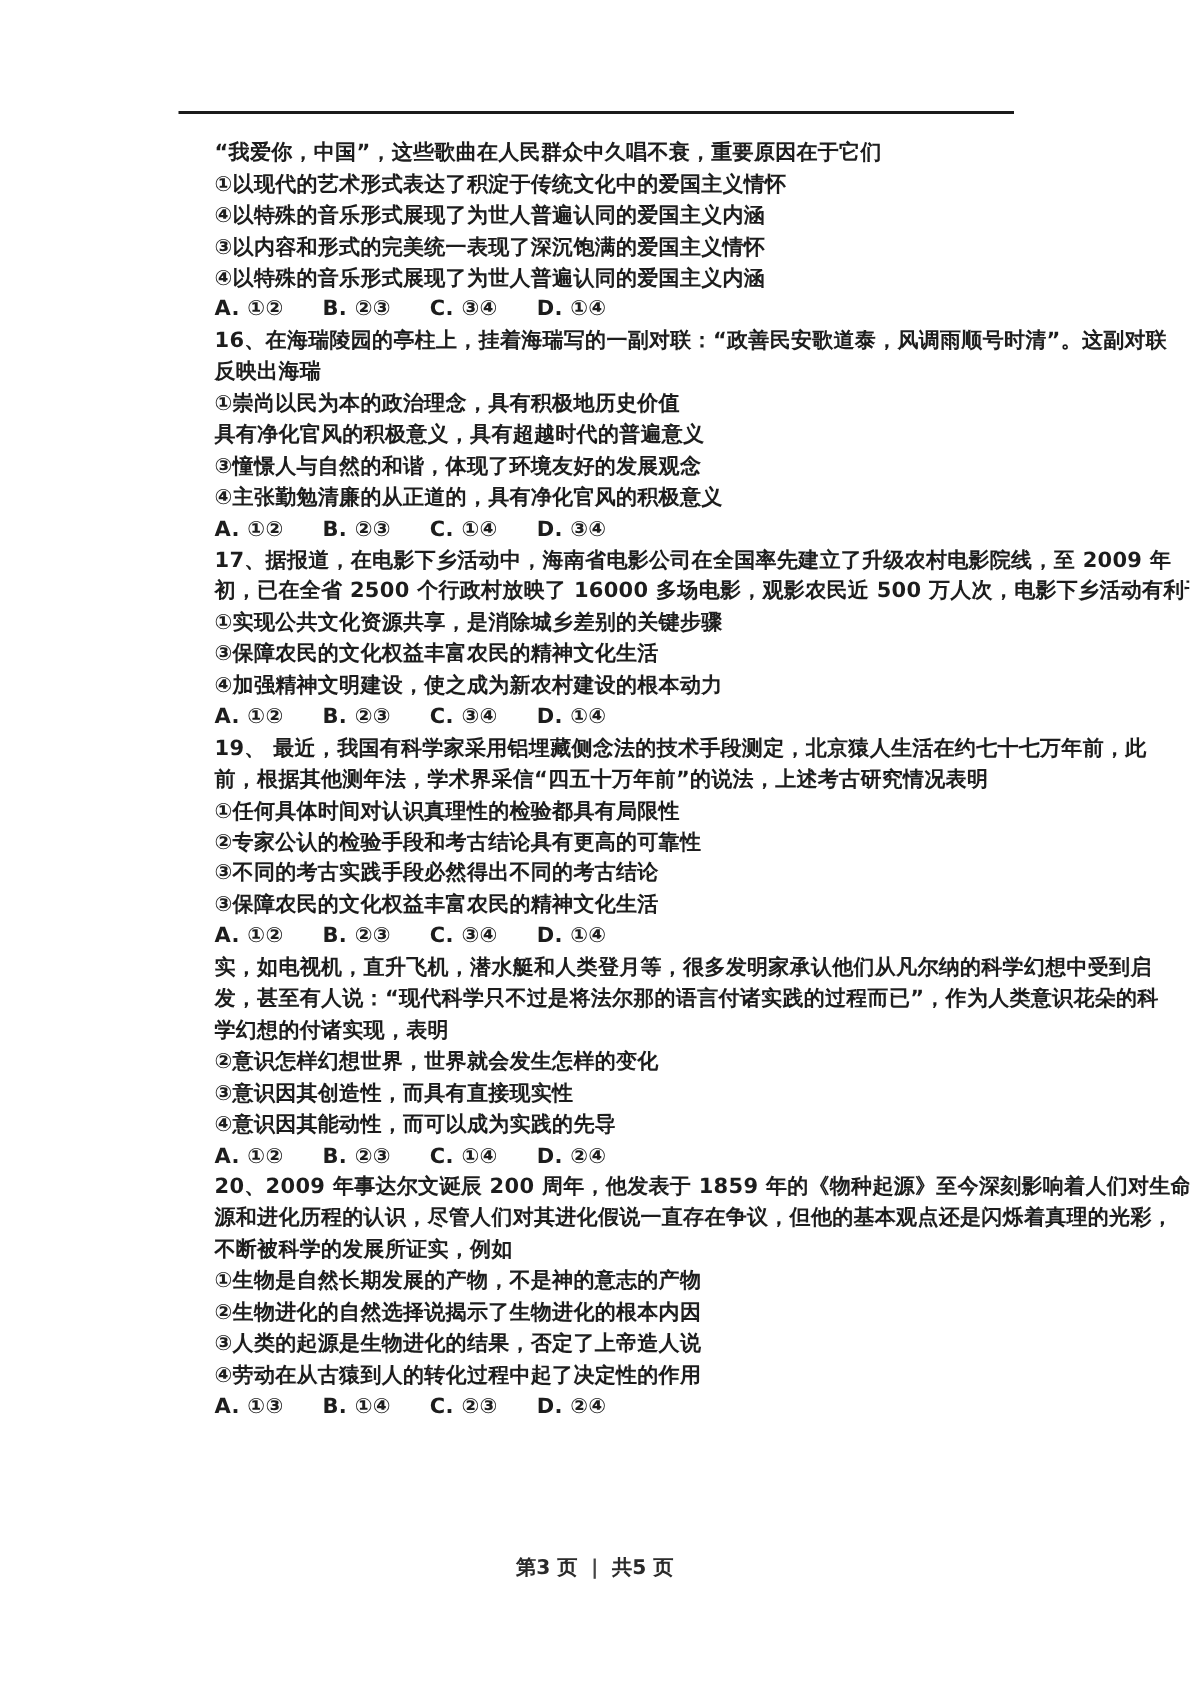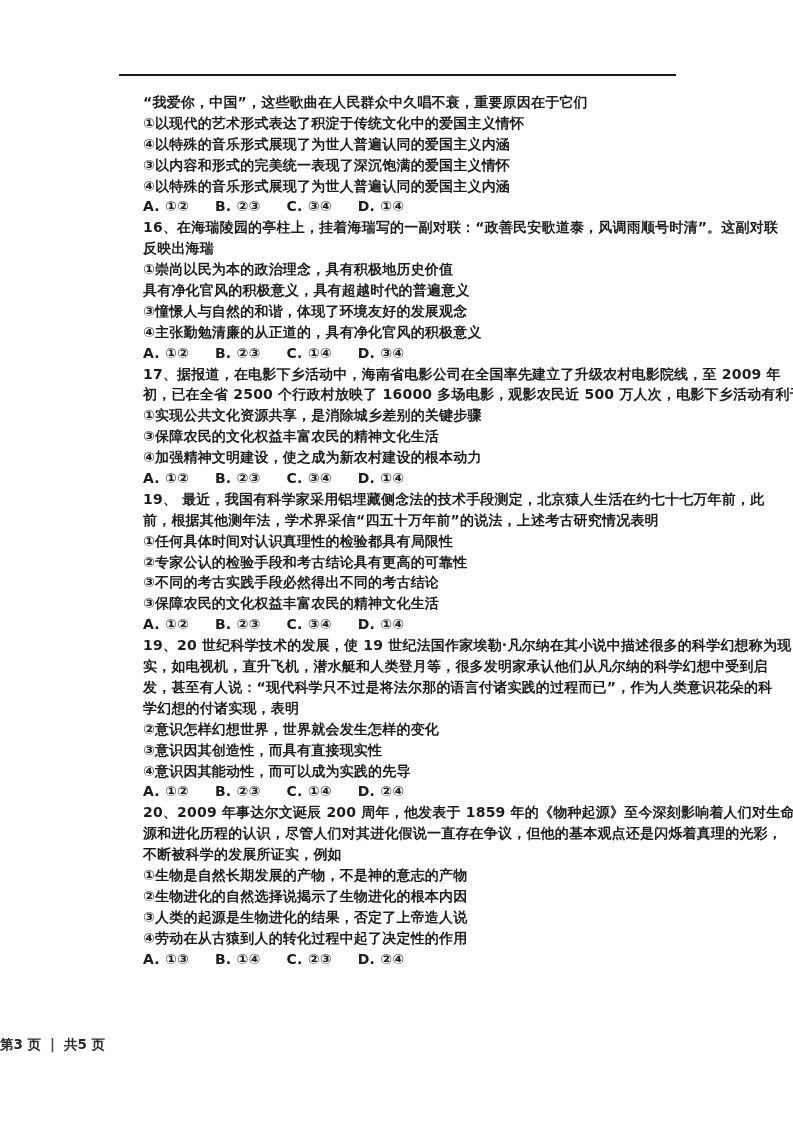--- a/index.html
+++ b/index.html
@@ -33,20 +33,21 @@
   .opts {
     display:flex;
     align-items:center;
     gap:26px;
     height:20.9px;
   }
   .opts span { white-space:nowrap; }
   .footer {
     position:absolute;
     left:0; right:0; top:1036px;
+    text-align:center;
     font-size:13.5px;
     font-weight:600;
     color:#2a2a2a;
   }
   .footer .sep { margin:0 9px; color:#444; }
 </style>
 </head>
 <body>
 
 <div class="page">
@@ -106,21 +107,20 @@
       <div class="line">③保障农民的文化权益丰富农民的精神文化生活</div>
       <div class="line opts">
         <span>A. ①②</span>
         <span>B. ②③</span>
         <span>C. ③④</span>
         <span>D. ①④</span>
       </div>
     </section>
 
     <section>
-      <div class="line">19、20 世纪科学技术的发展，使 19 世纪法国作家埃勒·凡尔纳在其小说中描述很多的科学幻想称为现</div>
       <div class="line">实，如电视机，直升飞机，潜水艇和人类登月等，很多发明家承认他们从凡尔纳的科学幻想中受到启</div>
       <div class="line">发，甚至有人说：“现代科学只不过是将法尔那的语言付诸实践的过程而已”，作为人类意识花朵的科</div>
       <div class="line">学幻想的付诸实现，表明</div>
       <div class="line">②意识怎样幻想世界，世界就会发生怎样的变化</div>
       <div class="line">③意识因其创造性，而具有直接现实性</div>
       <div class="line">④意识因其能动性，而可以成为实践的先导</div>
       <div class="line opts">
         <span>A. ①②</span>
         <span>B. ②③</span>
         <span>C. ①④</span>

